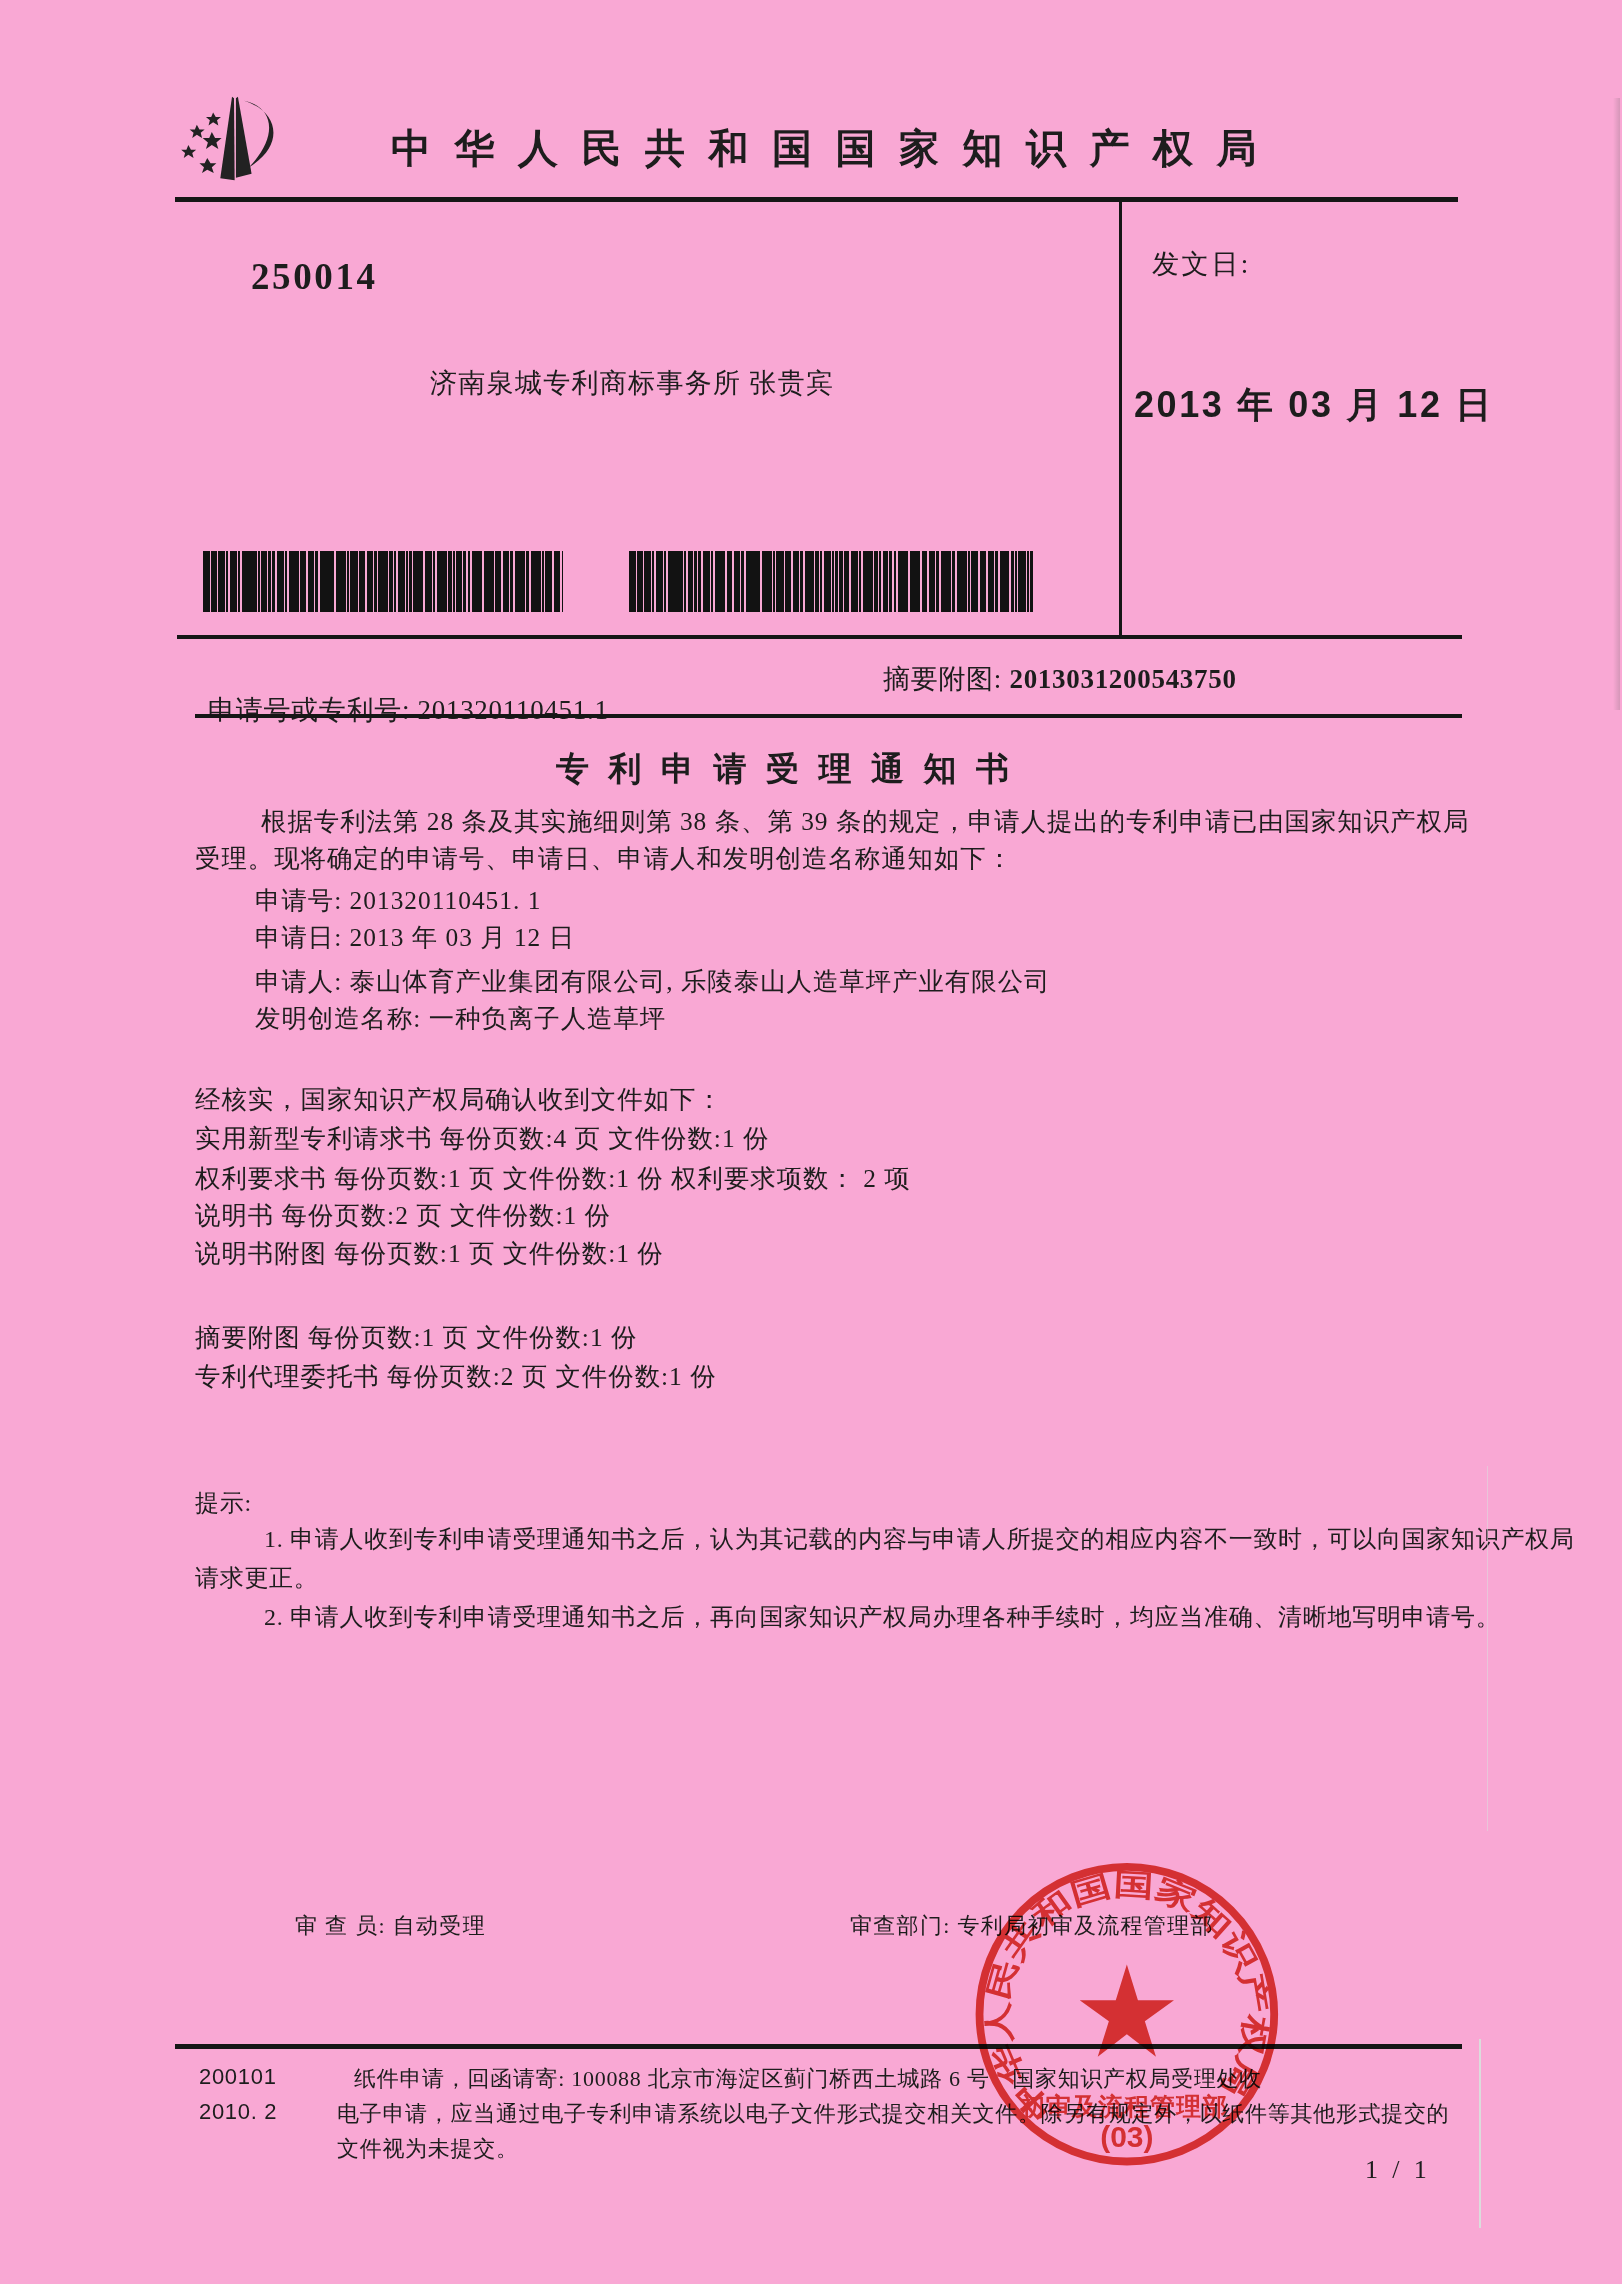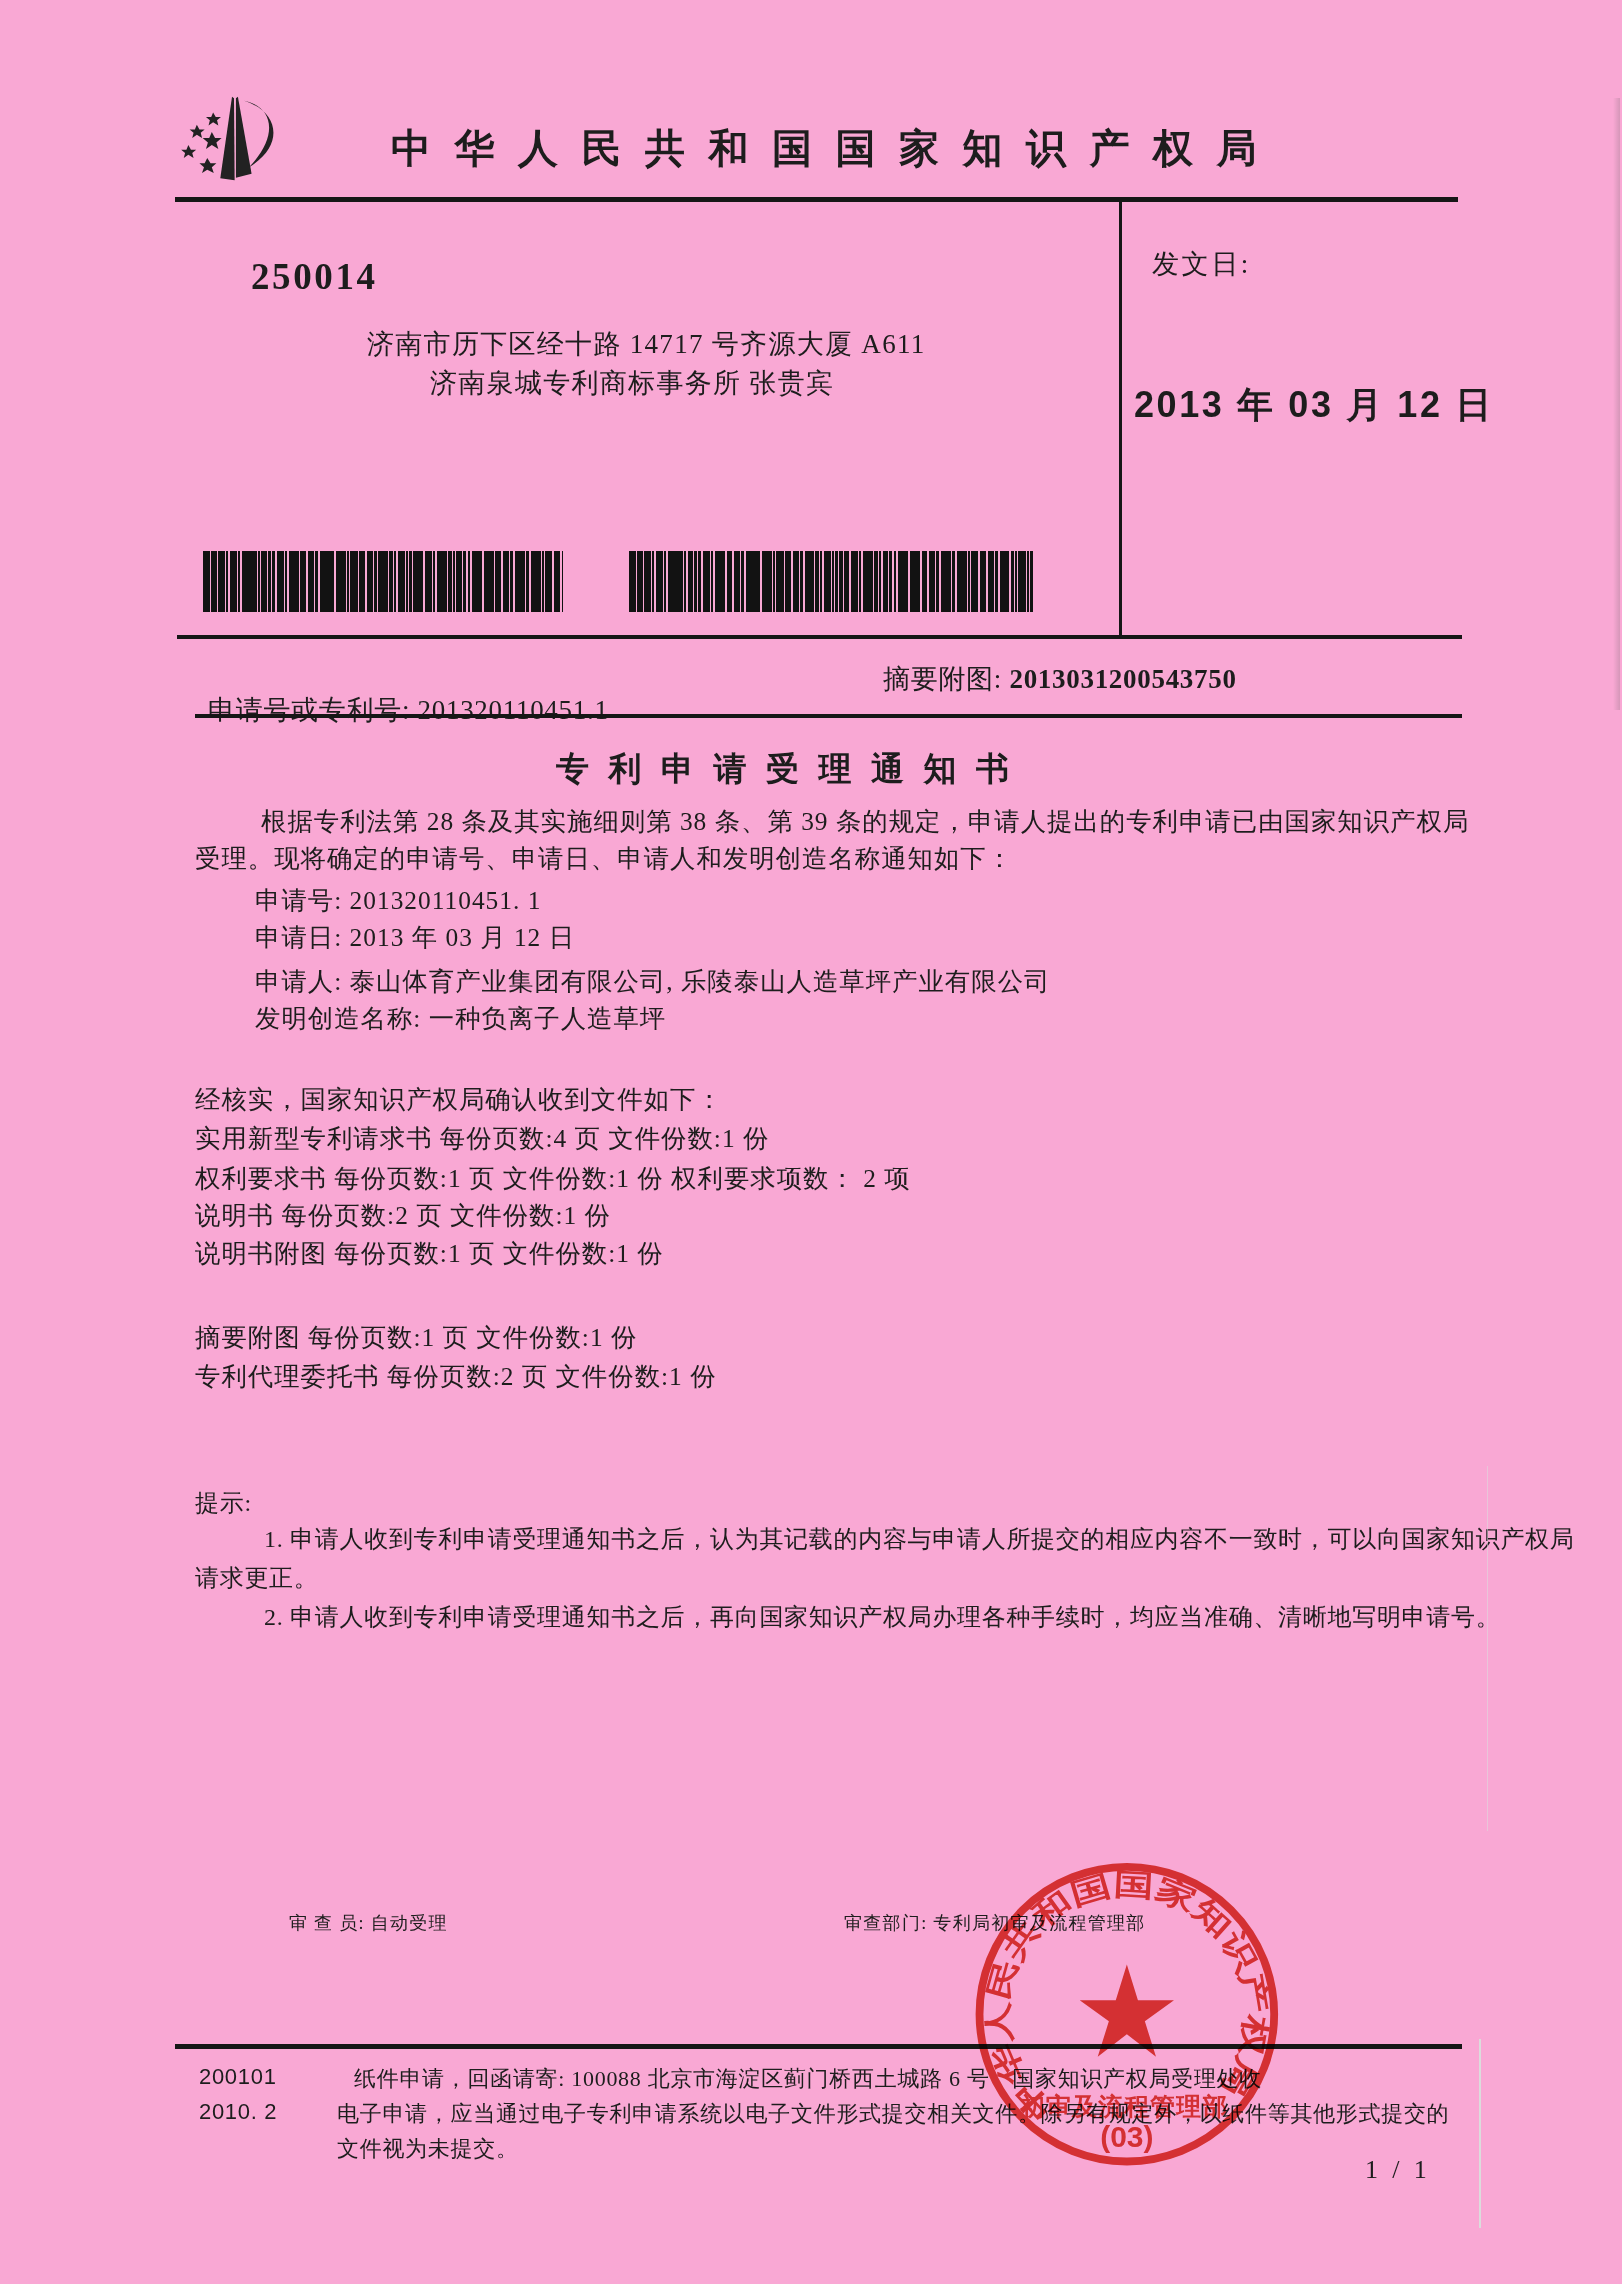--- a/index.html
+++ b/index.html
@@ -16,21 +16,21 @@
   .barcode{position:absolute;background-image:
      repeating-linear-gradient(90deg,#121212 0 2px,rgba(0,0,0,0) 2px 3.9px),
      repeating-linear-gradient(90deg,#121212 0 2.6px,rgba(0,0,0,0) 2.6px 9.8px),
      repeating-linear-gradient(90deg,#121212 0 1.3px,rgba(0,0,0,0) 1.3px 5.9px),
      repeating-linear-gradient(90deg,#121212 0 3.9px,rgba(0,0,0,0) 3.9px 15px);}
   .numrow{font-size:27px;letter-spacing:0.7px;}
   .bold{font-weight:bold;}
   .notice-title{font-size:33px;font-weight:bold;letter-spacing:19.5px;}
   .body-line{font-size:25.4px;letter-spacing:1px;}
   .tip-line{font-size:24px;letter-spacing:0.7px;}
-  .sign-line{font-size:18px;letter-spacing:1.3px;}
+  .sign-line{font-size:22px;letter-spacing:1.3px;margin-left:6px;}
   .foot{font-size:22px;letter-spacing:0.7px;}
   .pageno{font-size:26px;letter-spacing:3.9px;}
   .stamp{position:absolute;mix-blend-mode:multiply;opacity:0.92;}
   .scanline{position:absolute;background:#dcdcdc;}
   .edge-shadow{position:absolute;background:linear-gradient(90deg,rgba(0,0,0,0),rgba(90,90,90,0.45));}
 </style>
 </head>
 <body>
 
 <div class="page">
@@ -43,21 +43,20 @@
     <polygon points="40,106 45,114 54,114 47,120 50,129 40,124 32,129 35,120 28,114 36,114" fill="#222"></polygon>
     <polygon points="78,12 81,14 82,140 60,137" fill="#222"></polygon>
     <polygon points="87,12 84,14 84,136 108,130" fill="#222"></polygon>
     <path d="M 96,18 C 140,26 152,70 104,120 C 160,86 150,34 96,18 Z" fill="#222"></path>
   </svg>
 
   <div class="abs hdr-title sans" style="left:391px;top:121px;">中华人民共和国国家知识产权局</div>
   <div class="rule" style="left:175px;top:197px;width:1283px;height:4.6px;"></div>
 
   <div class="abs org-code" style="left:251px;top:255px;">250014</div>
-  <div class="abs addr" style="left:367px;top:326px;">济南市历下区经十路 14717 号齐源大厦 A611</div>
   <div class="abs addr" style="left:430px;top:365px;">济南泉城专利商标事务所 张贵宾</div>
 
   <div class="rule" style="left:1119px;top:199px;width:2.6px;height:440px;"></div>
   <div class="abs disp-label" style="left:1152px;top:246px;">发文日:</div>
   <div class="abs disp-date sans" style="left:1134px;top:381px;">2013 年 03 月 12 日</div>
 
   <div class="barcode" style="left:203px;top:551px;width:360px;height:61px;"></div>
   <div class="barcode" style="left:629px;top:551px;width:404px;height:61px;"></div>
 
   <div class="rule" style="left:177px;top:635px;width:1285px;height:3.9px;"></div>

